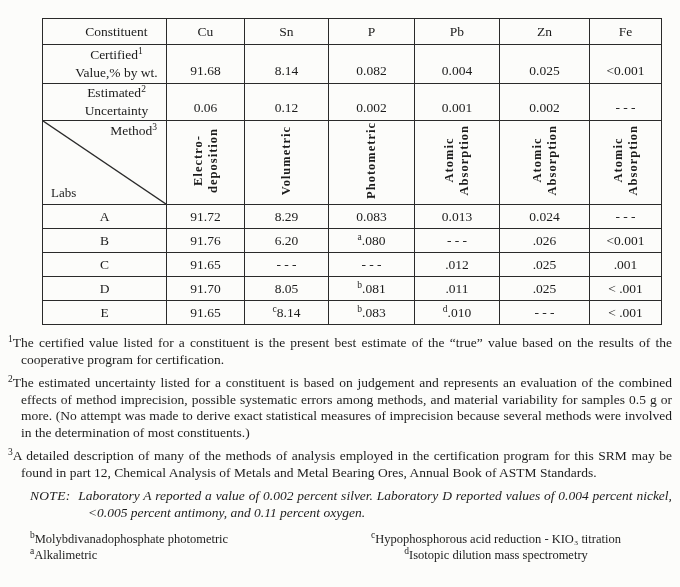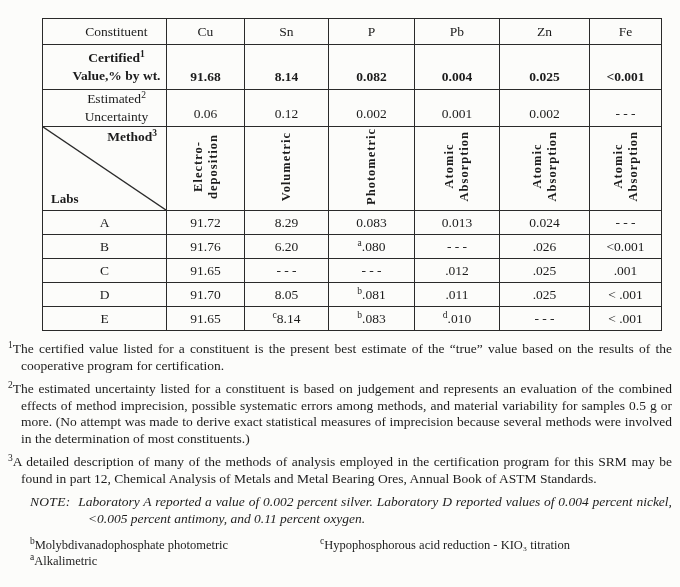--- a/index.html
+++ b/index.html
@@ -19,31 +19,31 @@
   }
   table.cert td {
     border: 1.6px solid #2a2a2a;
     font-size: 13.5px;
     vertical-align: middle;
     text-align: center;
     overflow: hidden;
   }
   tr.r-head td { height: 26px; }
   td.c-label { text-align: left; padding-left: 24px; margin-left: 48px; }
-  tr.r-cert td { height: 45px; font-weight: bold; }
+  tr.r-cert td { height: 39px; }
   tr.r-est  td { height: 35px; }
   tr.r-cert td.val, tr.r-est td.val { vertical-align: bottom; padding-bottom: 4px; }
   tr.r-cert td.c-label, tr.r-est td.c-label { vertical-align: middle; line-height: 18px; }
   tr.r-method td { height: 84px; }
   tr.r-lab td { height: 24px; }
   sup.s { font-size: 9.5px; line-height: 0; }
   td .l1, td .l2 { display: block; }
 
   
-  td.method-cell { position: relative; padding: 16px; font-weight: bold; }
+  td.method-cell { position: relative; padding: 16px; }
   td.method-cell svg.diag { position: absolute; left: 0; top: 0; width: 100%; height: 100%; }
   .m-label { position: absolute; top: 2px; right: 9px; font-size: 13.5px; }
   .labs-label { position: absolute; bottom: 3px; left: 8px; font-size: 13px; }
 
   
   td.vcell { vertical-align: middle; text-align: center; padding: 0; }
   .vtext {
     display: inline-block;
     writing-mode: vertical-rl;
     transform: rotate(180deg);
@@ -66,21 +66,21 @@
   .note {
     margin: 2px 0 10px 22px;
     padding-left: 58px;
     text-indent: -58px;
     text-align: justify;
     font-style: italic;
   }
   .note-label { letter-spacing: 0.3px; }
   .mfns { display: flex; margin: 0 8px 0 8px; font-size: 12.5px; line-height: 16px; }
   .mfns .col-left  { width: 47%; padding-left: 22px; }
-  .mfns .col-right { flex: 1; }
+  .mfns .col-right { flex: 1; text-align: center; }
 </style>
 </head>
 <body>
 
 <table class="cert">
   <colgroup>
     <col style="width:124px">
       <col style="width:78px">
       <col style="width:84px">
     <col style="width:86px">
@@ -196,14 +196,15 @@
   <p class="note"><span class="note-label">NOTE:</span>&nbsp; <span>Laboratory A reported a value of 0.002 percent silver.  Laboratory D reported values of 0.004 percent nickel, &lt;0.005 percent antimony, and 0.11 percent oxygen.</span></p>
 </div>
 
 <div class="mfns">
   <div class="col-left">
     <div><sup class="s">b</sup><span>Molybdivanadophosphate photometric</span></div>
     <div><sup class="s">a</sup><span>Alkalimetric</span></div>
   </div>
   <div class="col-right">
     <div><sup class="s">c</sup><span>Hypophosphorous acid reduction - KIO₃ titration</span></div>
+    <div><sup class="s">d</sup><span>Isotopic dilution mass spectrometry</span></div>
   </div>
 </div>
 
 </body></html>

